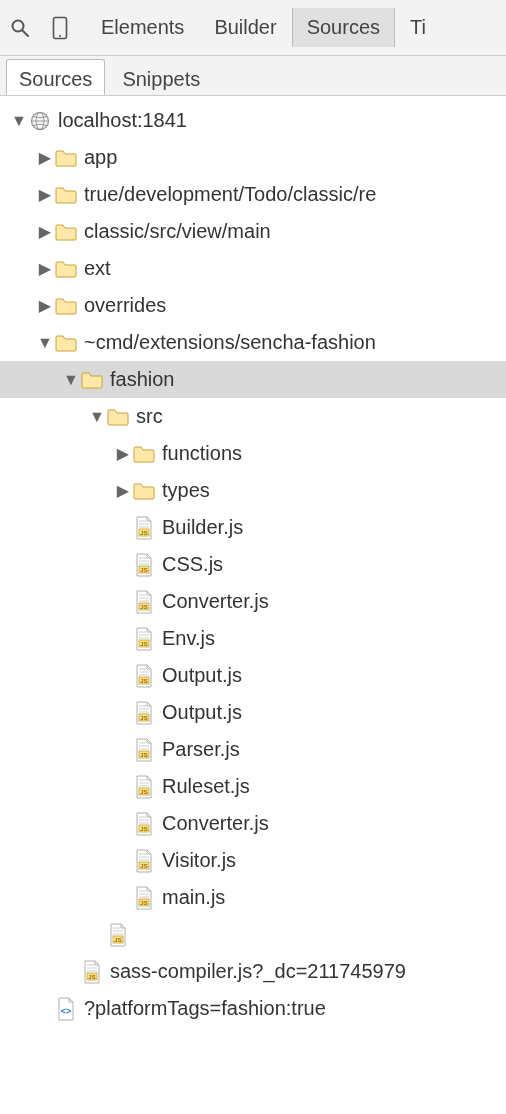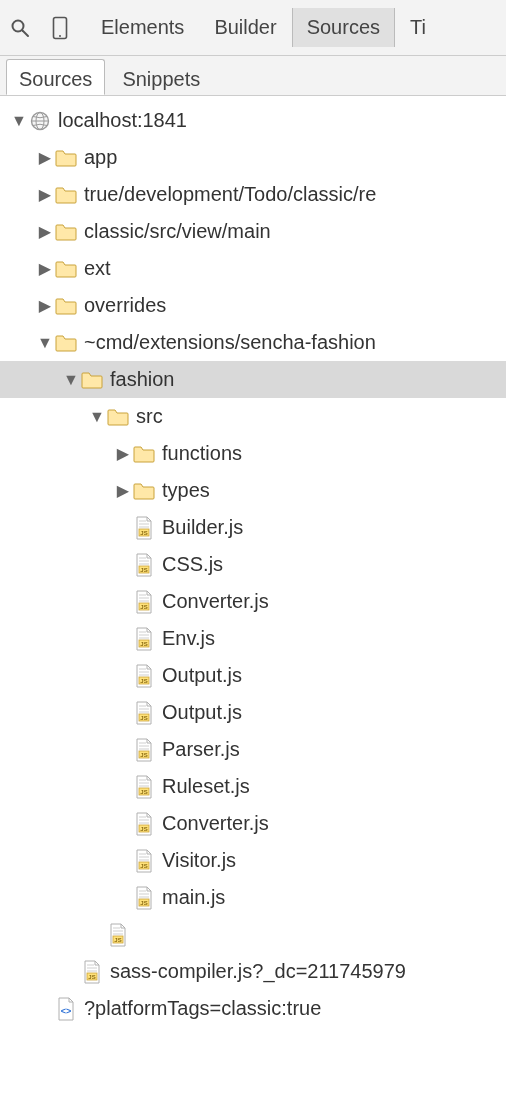--- a/index.html
+++ b/index.html
@@ -473,15 +473,15 @@
     <div class="row">
       <span class="indent" style="width: 36px;"></span>
       <span class="disclosure"></span>
       <span class="node-icon">
         <svg class="code-file-svg" viewBox="0 0 20 24">
           <path d="M3 1 L13 1 L17 5 L17 23 L3 23 Z" fill="#ffffff" stroke="#b0b0b0" stroke-width="1"></path>
           <path d="M13 1 L13 5 L17 5" fill="none" stroke="#b0b0b0" stroke-width="1"></path>
           <text x="10" y="17" text-anchor="middle" font-size="9" font-family="Arial" fill="#2a6fd6" font-weight="bold">&lt;&gt;</text>
         </svg>
       </span>
-      <span class="label">?platformTags=classic:true</span>
+      <span class="label">?platformTags=fashion:true</span>
     </div>
   </div>
 
 </body></html>

